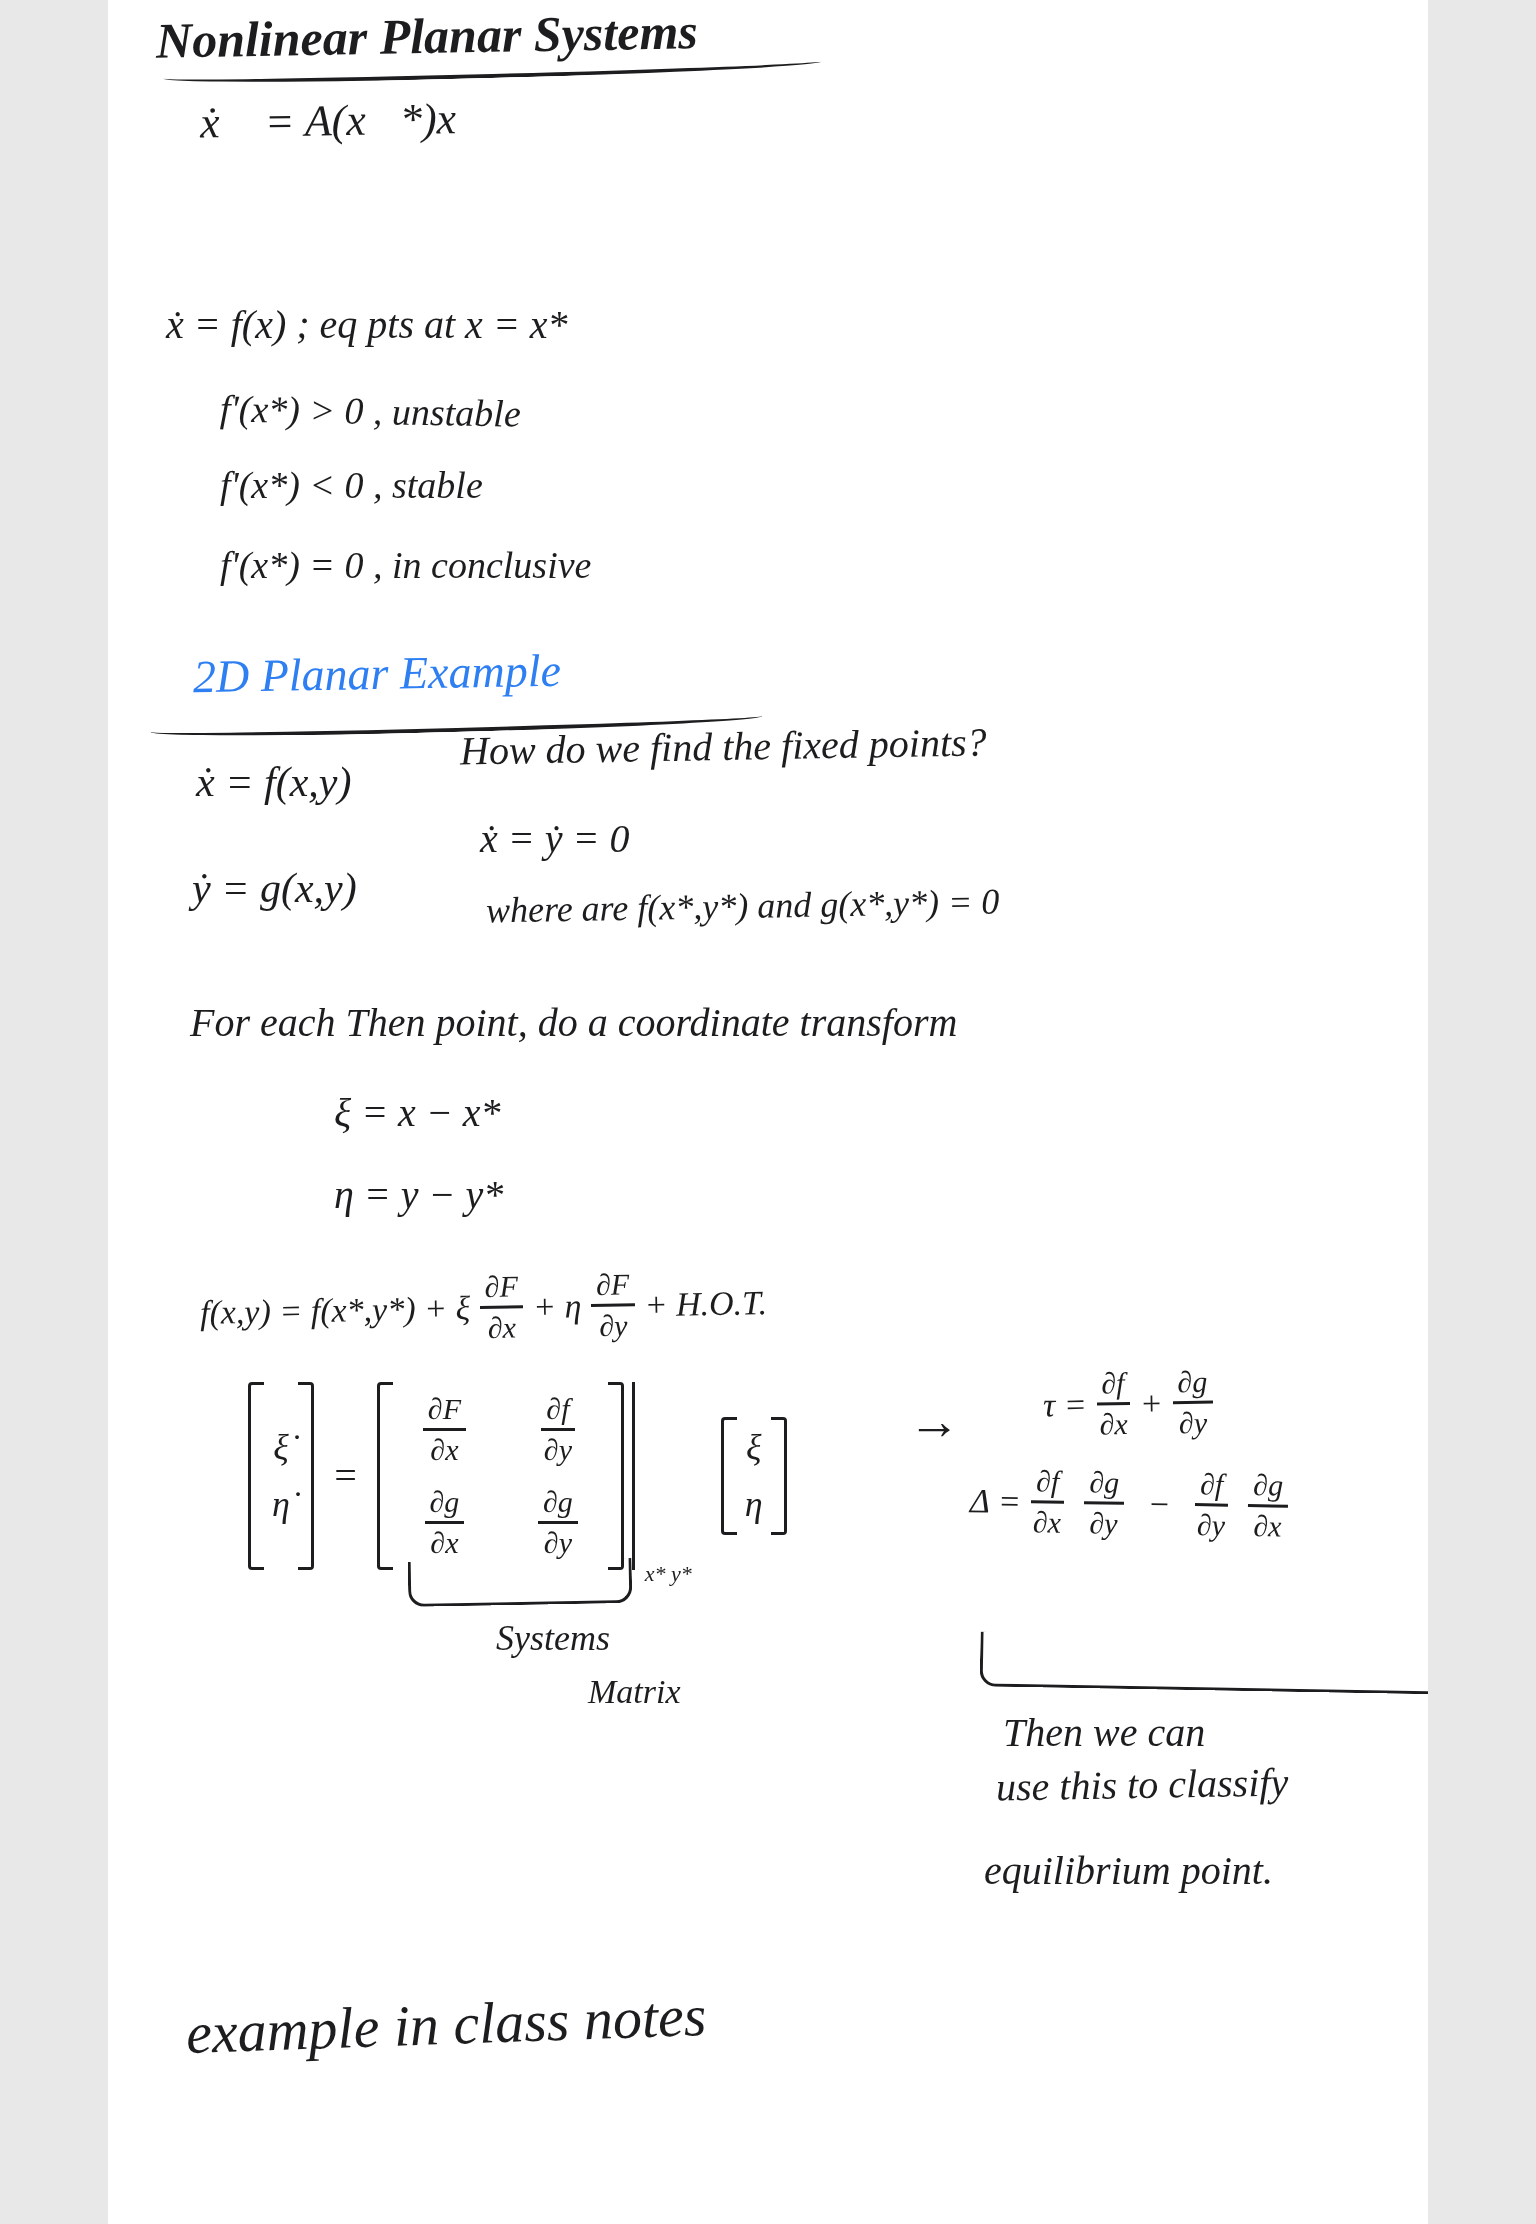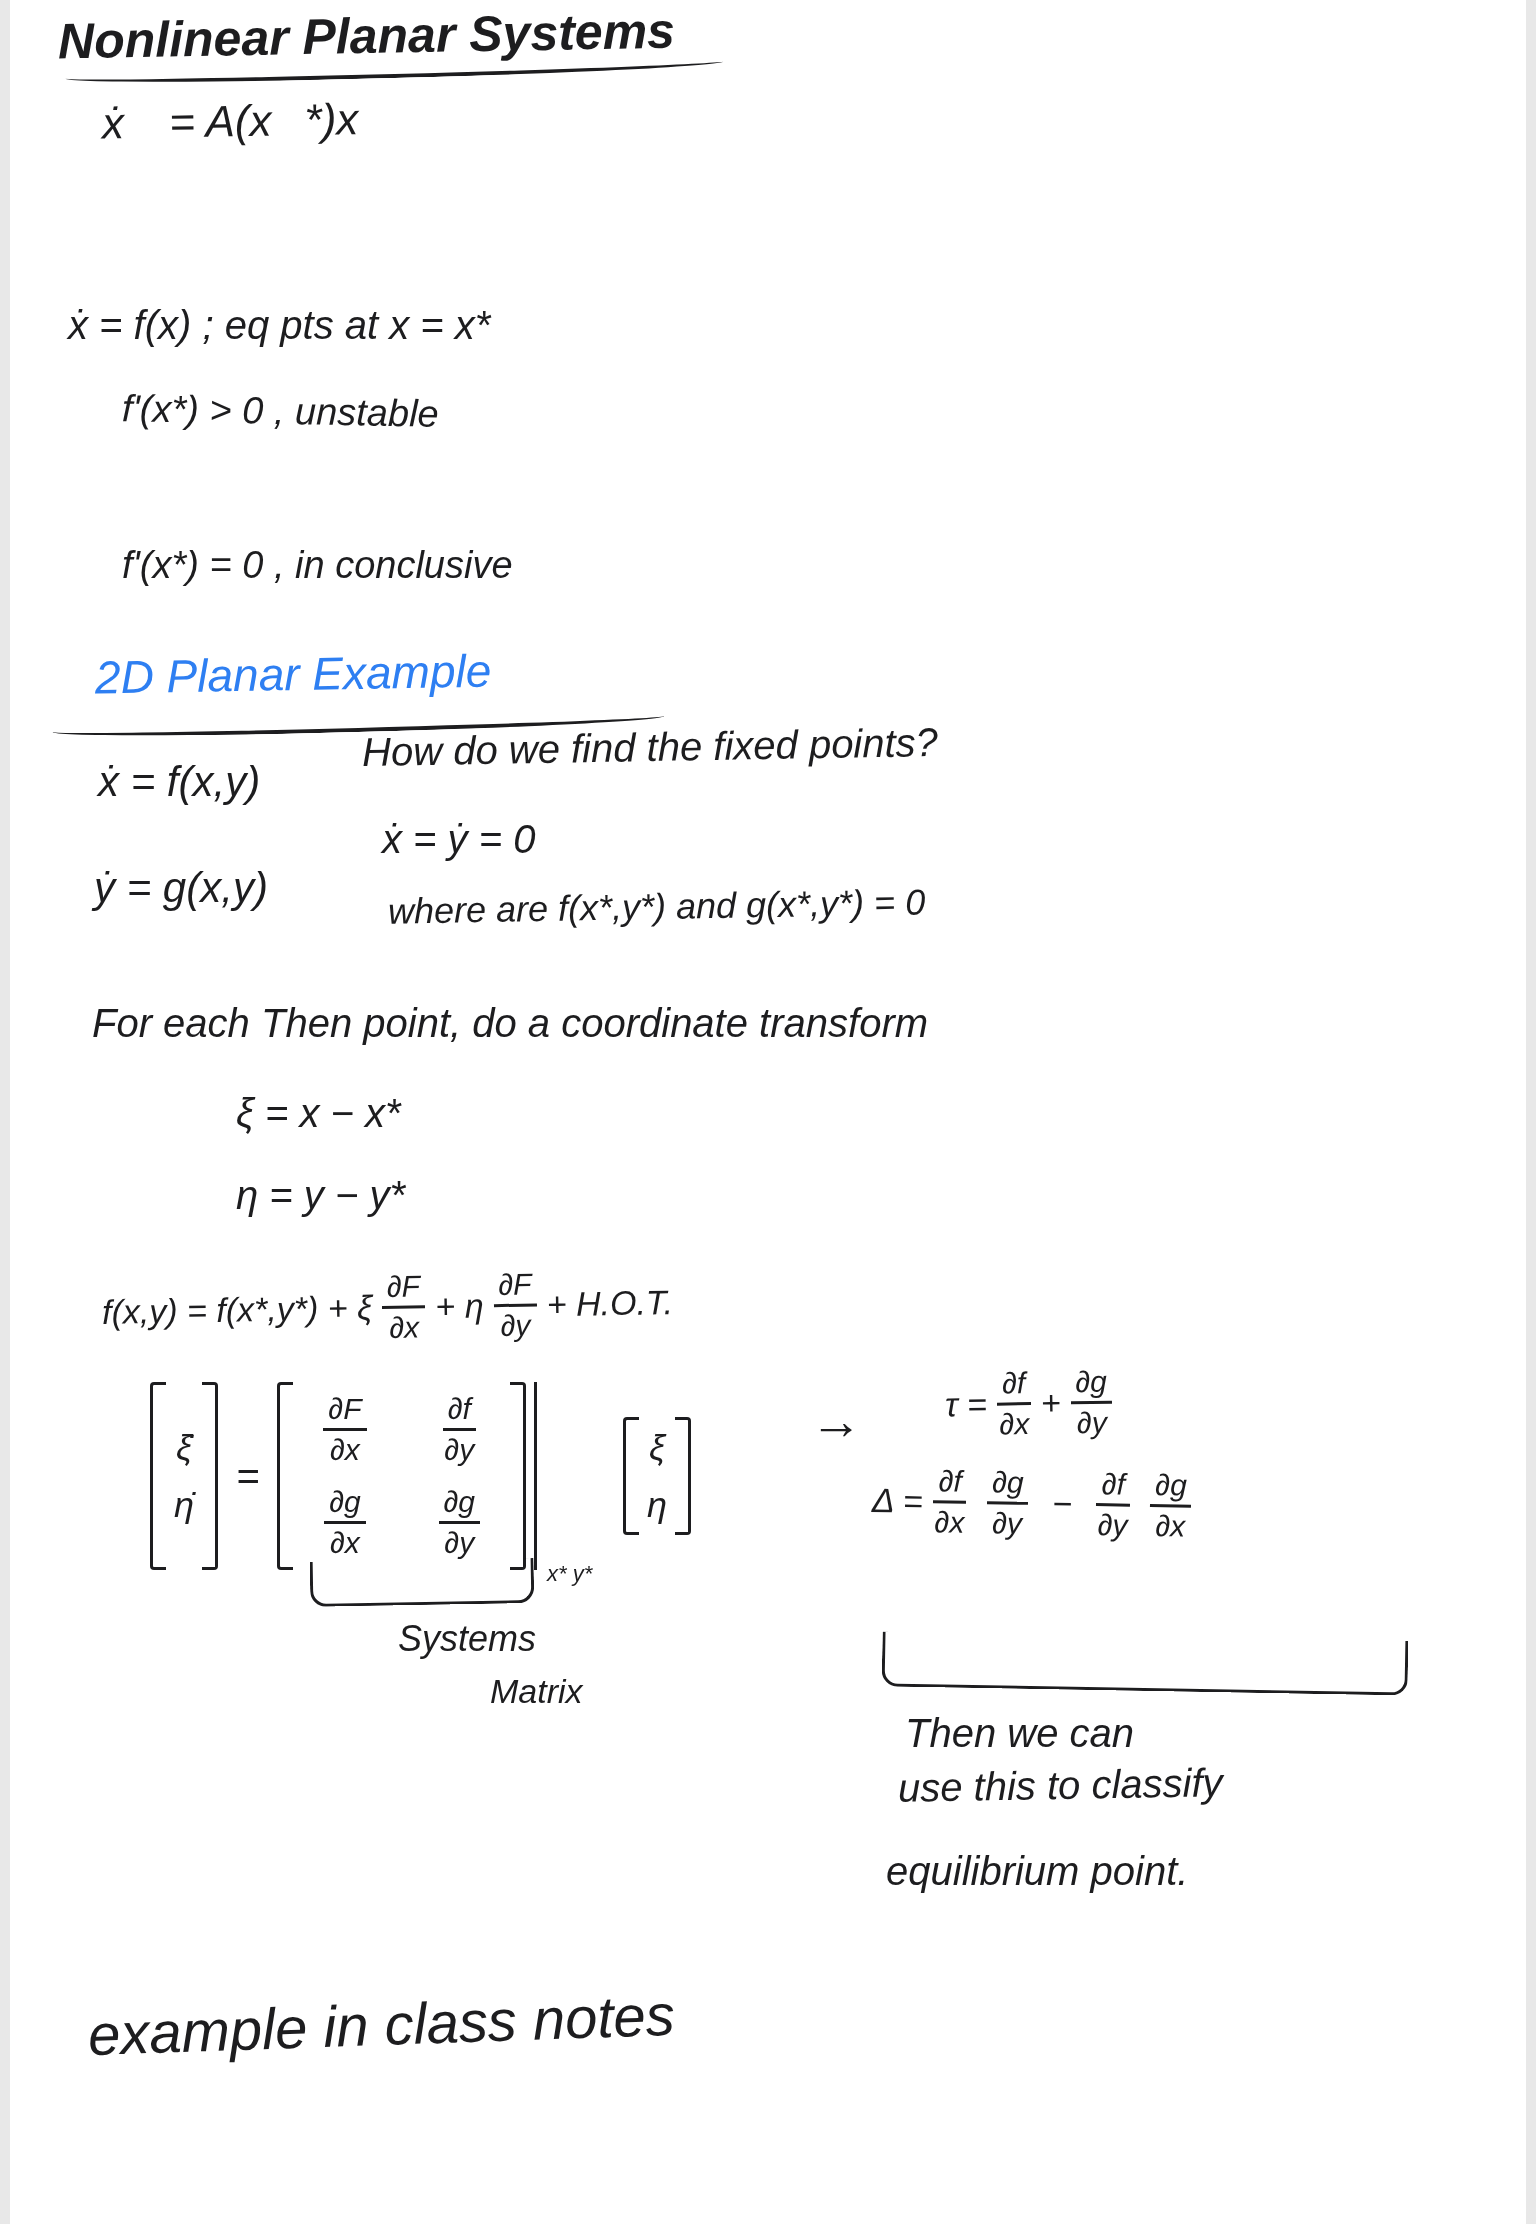--- a/index.html
+++ b/index.html
@@ -3,24 +3,24 @@
 <meta charset="utf-8">
 <style>
   :root{
     --background-color:#ffffff;
     --ink-color:#1d1d1f;
     --accent-color:#2e7ff2;
   }
   html,body{margin:0;padding:0;background:#e8e8e8;}
   .note-canvas{
     position:relative;
-    width:1516px;height:2224px;
+    width:1320px;height:2224px;
     margin:0 auto;
     background:var(--background-color);
-    font-family:Liberation Sans, sans-serif;
+    font-family:Liberation Serif, serif;
     font-style:italic;
     color:var(--ink-color);
     overflow:hidden;
   }
   .hw{position:absolute;white-space:nowrap;line-height:1.15;}
   .bold{font-weight:bold;}
   .accent{color:var(--accent-color);}
   .stroke{position:absolute;}
   .u-line{border-bottom:4px solid var(--ink-color);border-radius:50%/0 0 8px 8px;}
   .r-1{transform:rotate(-1deg);}
@@ -50,20 +50,21 @@
 <body>
 
 <div class="note-canvas">
 
   <div class="hw bold r-1" style="left:48px;top:8px;font-size:50px;">Nonlinear Planar Systems</div>
   <div class="stroke u-line r-15" style="left:55px;top:34px;width:658px;height:40px;"></div>
 
   <div class="hw r-1" style="left:92px;top:96px;font-size:44px;">ẋ⃗ = A(x⃗*)x⃗</div>
   <div class="hw" style="left:58px;top:302px;font-size:40px;">ẋ = f(x) ; eq pts at  x = x*</div>
   <div class="hw rp1" style="left:112px;top:390px;font-size:38px;">f'(x*) &gt; 0 , unstable</div>
+  <div class="hw" style="left:112px;top:464px;font-size:38px;">f'(x*) &lt; 0 , stable</div>
   <div class="hw" style="left:112px;top:544px;font-size:38px;">f'(x*) = 0 , in conclusive</div>
 
   <div class="hw accent r-1" style="left:85px;top:648px;font-size:46px;">2D Planar Example</div>
   <div class="stroke u-line r-15" style="left:42px;top:688px;width:612px;height:40px;"></div>
 
   <div class="hw" style="left:88px;top:758px;font-size:42px;">ẋ = f(x,y)</div>
   <div class="hw r-1" style="left:352px;top:724px;font-size:40px;">How do we find the fixed points?</div>
   <div class="hw" style="left:372px;top:816px;font-size:40px;">ẋ = ẏ = 0</div>
   <div class="hw" style="left:84px;top:864px;font-size:42px;">ẏ = g(x,y)</div>
   <div class="hw r-1" style="left:378px;top:886px;font-size:36px;">where are f(x*,y*) and g(x*,y*) = 0</div>

